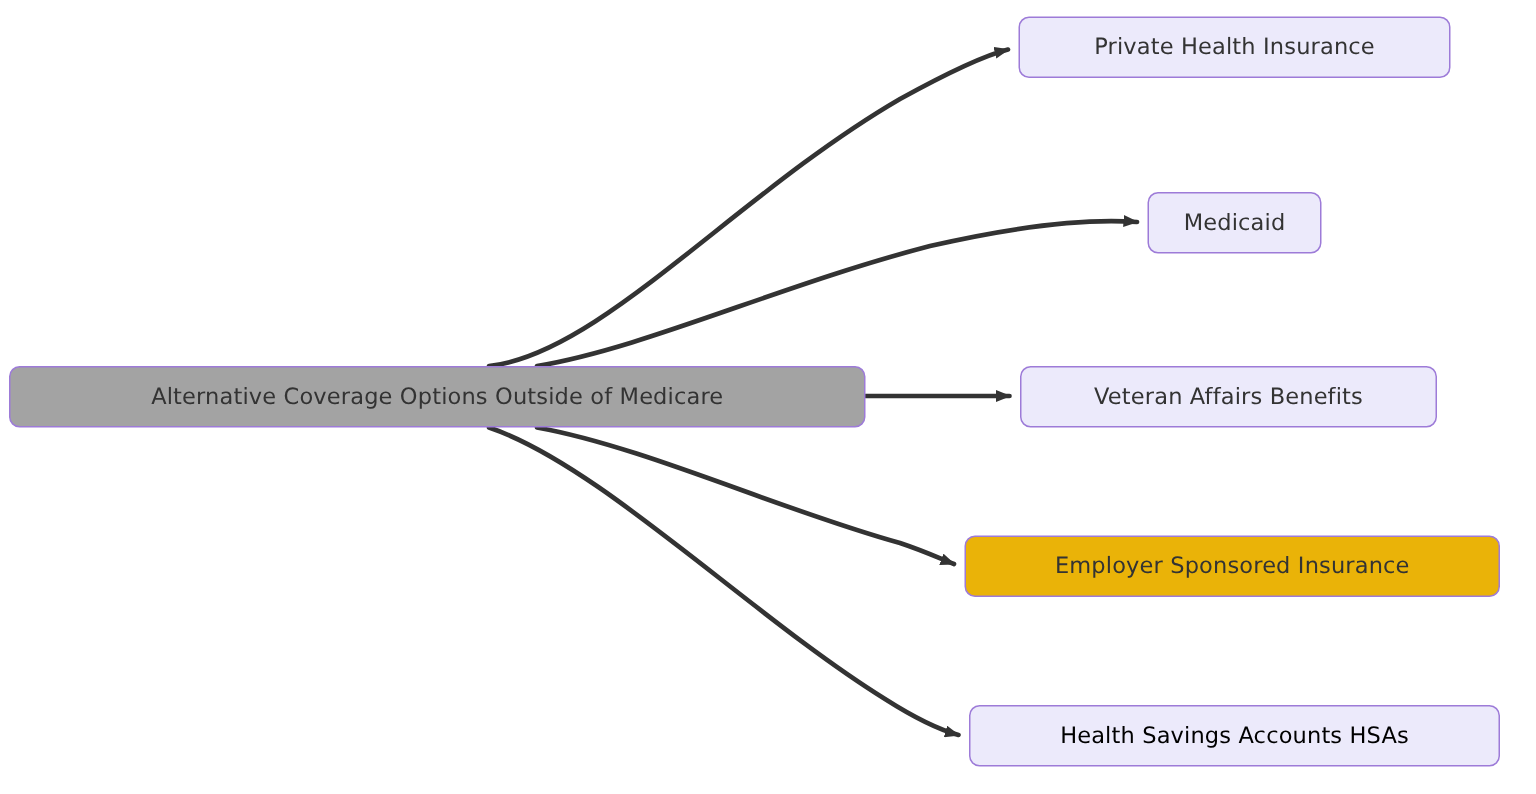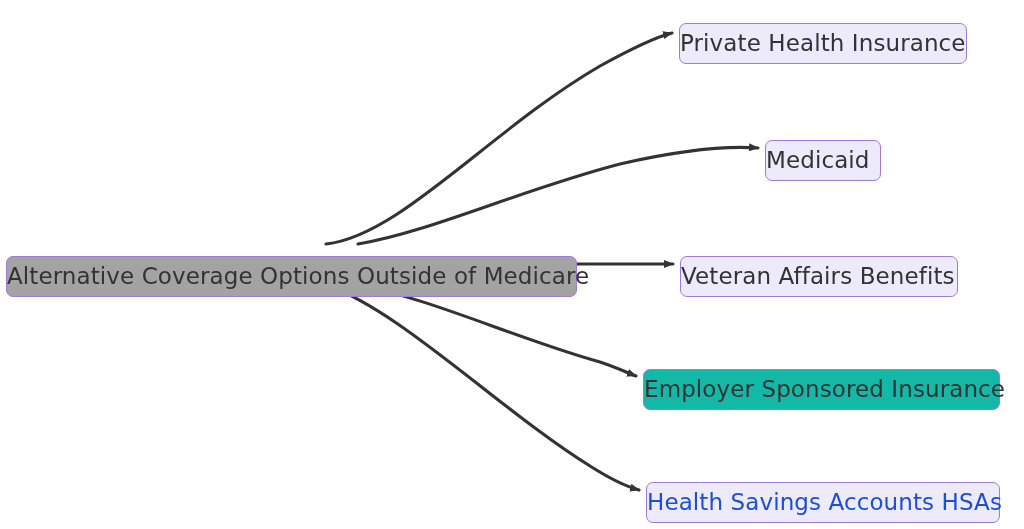--- a/index.html
+++ b/index.html
@@ -22,30 +22,30 @@
     left: 0;
     top: 0;
     width: 1024px;
     height: 529px;
   }
   .flow-node {
     position: absolute;
     box-sizing: border-box;
     display: flex;
     align-items: center;
+    justify-content: center;
     background: #ECEAFB;
     border: 1.4px solid #9D7BD8;
     border-radius: 7px;
     color: #333333;
-    font-size: 23px;
+    font-size: 15px;
     font-family: "DejaVu Sans", sans-serif;
     white-space: nowrap;
     letter-spacing: 0.1px;
     z-index: 3;
-    margin-top: 12px;
   }
   .flow-node .node-label {
     display: block;
     line-height: 1;
     padding-bottom: 1px;
   }
 </style>
 </head>
 <body>
 
@@ -75,21 +75,21 @@
   </div>
 
   <div class="flow-node" id="node-child-2" style="left: 680px; top: 244px; width: 278px; height: 41px; background: rgb(236, 234, 251); border-color: rgb(157, 123, 216); color: rgb(51, 51, 51);">
     <span class="node-label">Veteran Affairs Benefits</span>
   </div>
 
   <div class="flow-node" id="node-child-1" style="left: 765px; top: 128px; width: 116px; height: 41px; background: rgb(236, 234, 251); border-color: rgb(157, 123, 216); color: rgb(51, 51, 51);">
     <span class="node-label">Medicaid</span>
   </div>
 
-  <div class="flow-node" id="node-child-3" style="left: 643px; top: 357px; width: 357px; height: 41px; background: #14b8a6; border-color: rgb(157, 123, 216); color: rgb(51, 51, 51);">
+  <div class="flow-node" id="node-child-3" style="left: 643px; top: 357px; width: 357px; height: 41px; background: #eab308; border-color: rgb(157, 123, 216); color: rgb(51, 51, 51);">
     <span class="node-label">Employer Sponsored Insurance</span>
   </div>
 
-  <div class="flow-node" id="node-child-4" style="left: 646px; top: 470px; width: 354px; height: 41px; background: rgb(236, 234, 251); border-color: rgb(157, 123, 216); color: #1d4ed8;">
+  <div class="flow-node" id="node-child-4" style="left: 646px; top: 470px; width: 354px; height: 41px; background: rgb(236, 234, 251); border-color: rgb(157, 123, 216); color: #000000;">
     <span class="node-label">Health Savings Accounts HSAs</span>
   </div>
 
 </div>
 
 </body></html>

